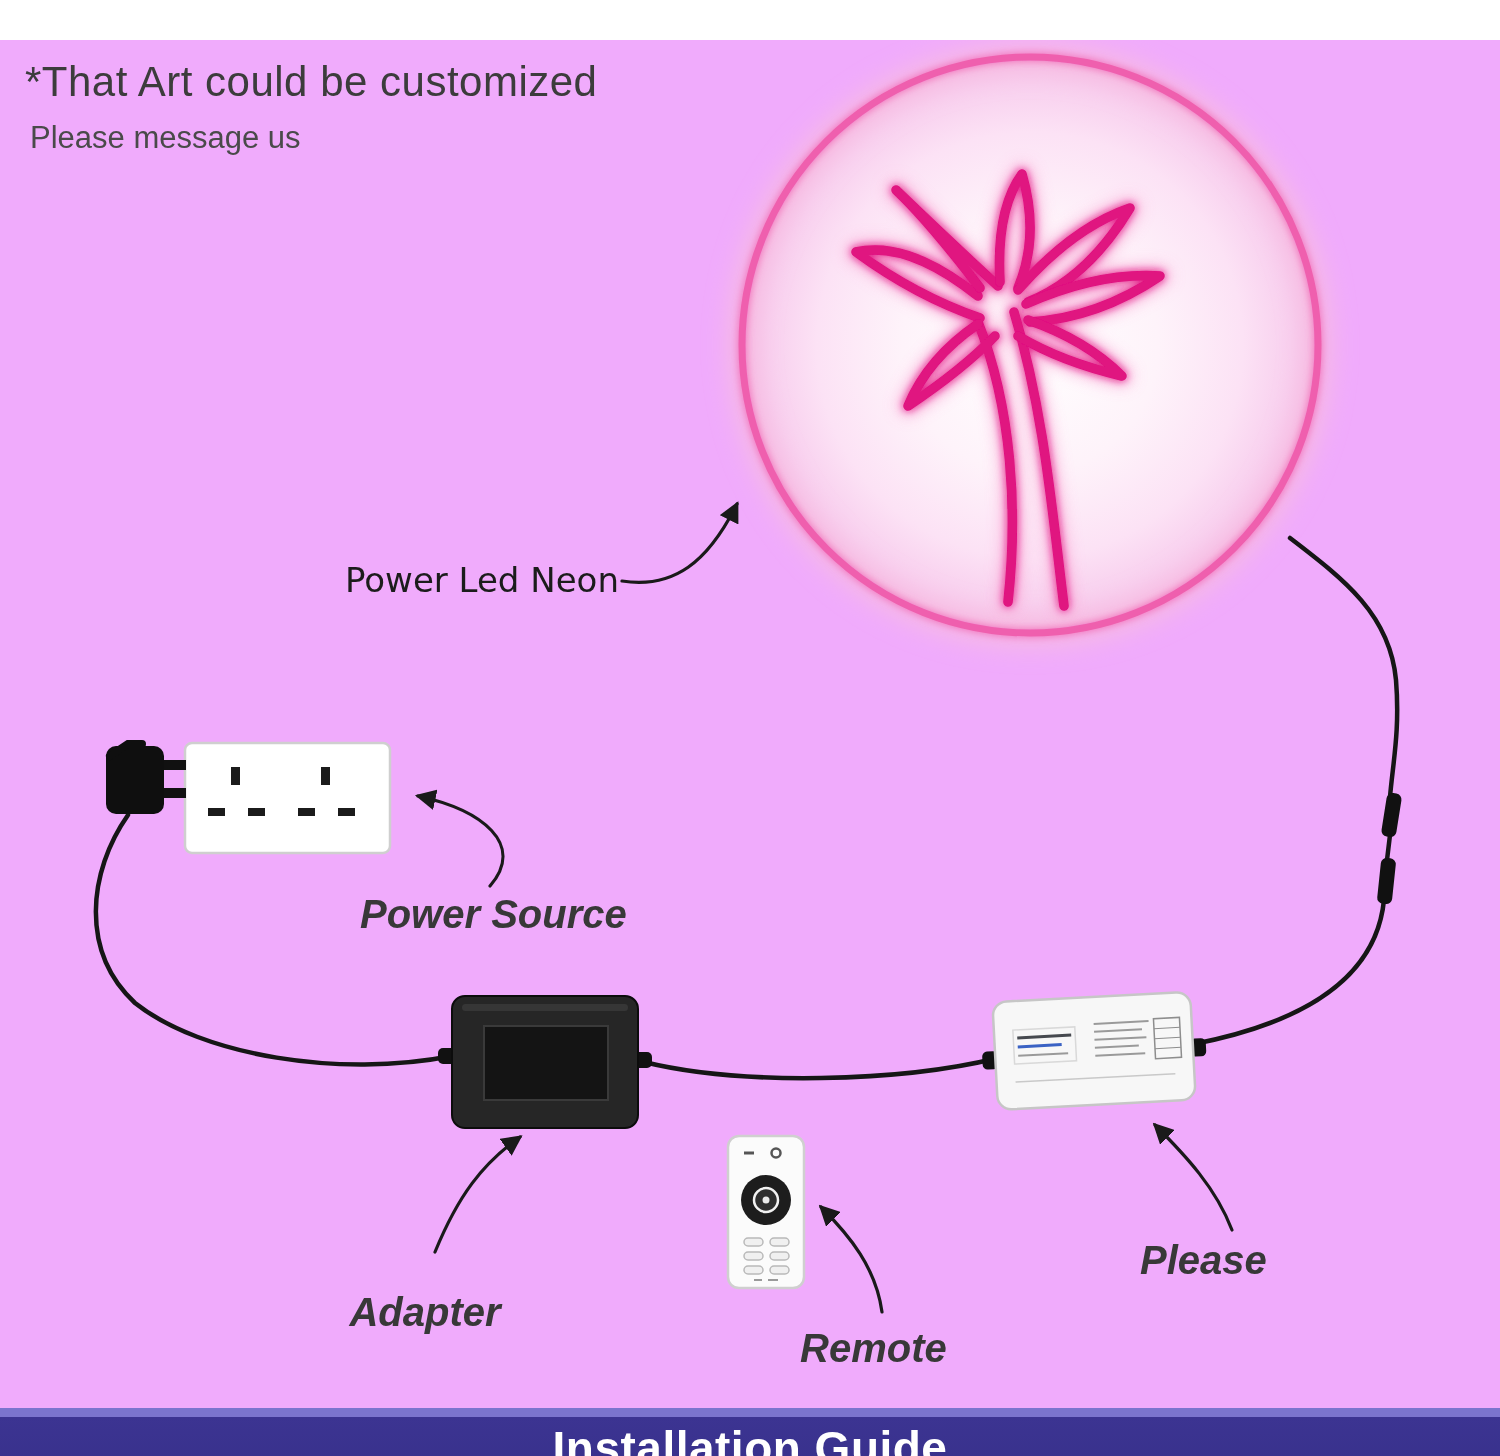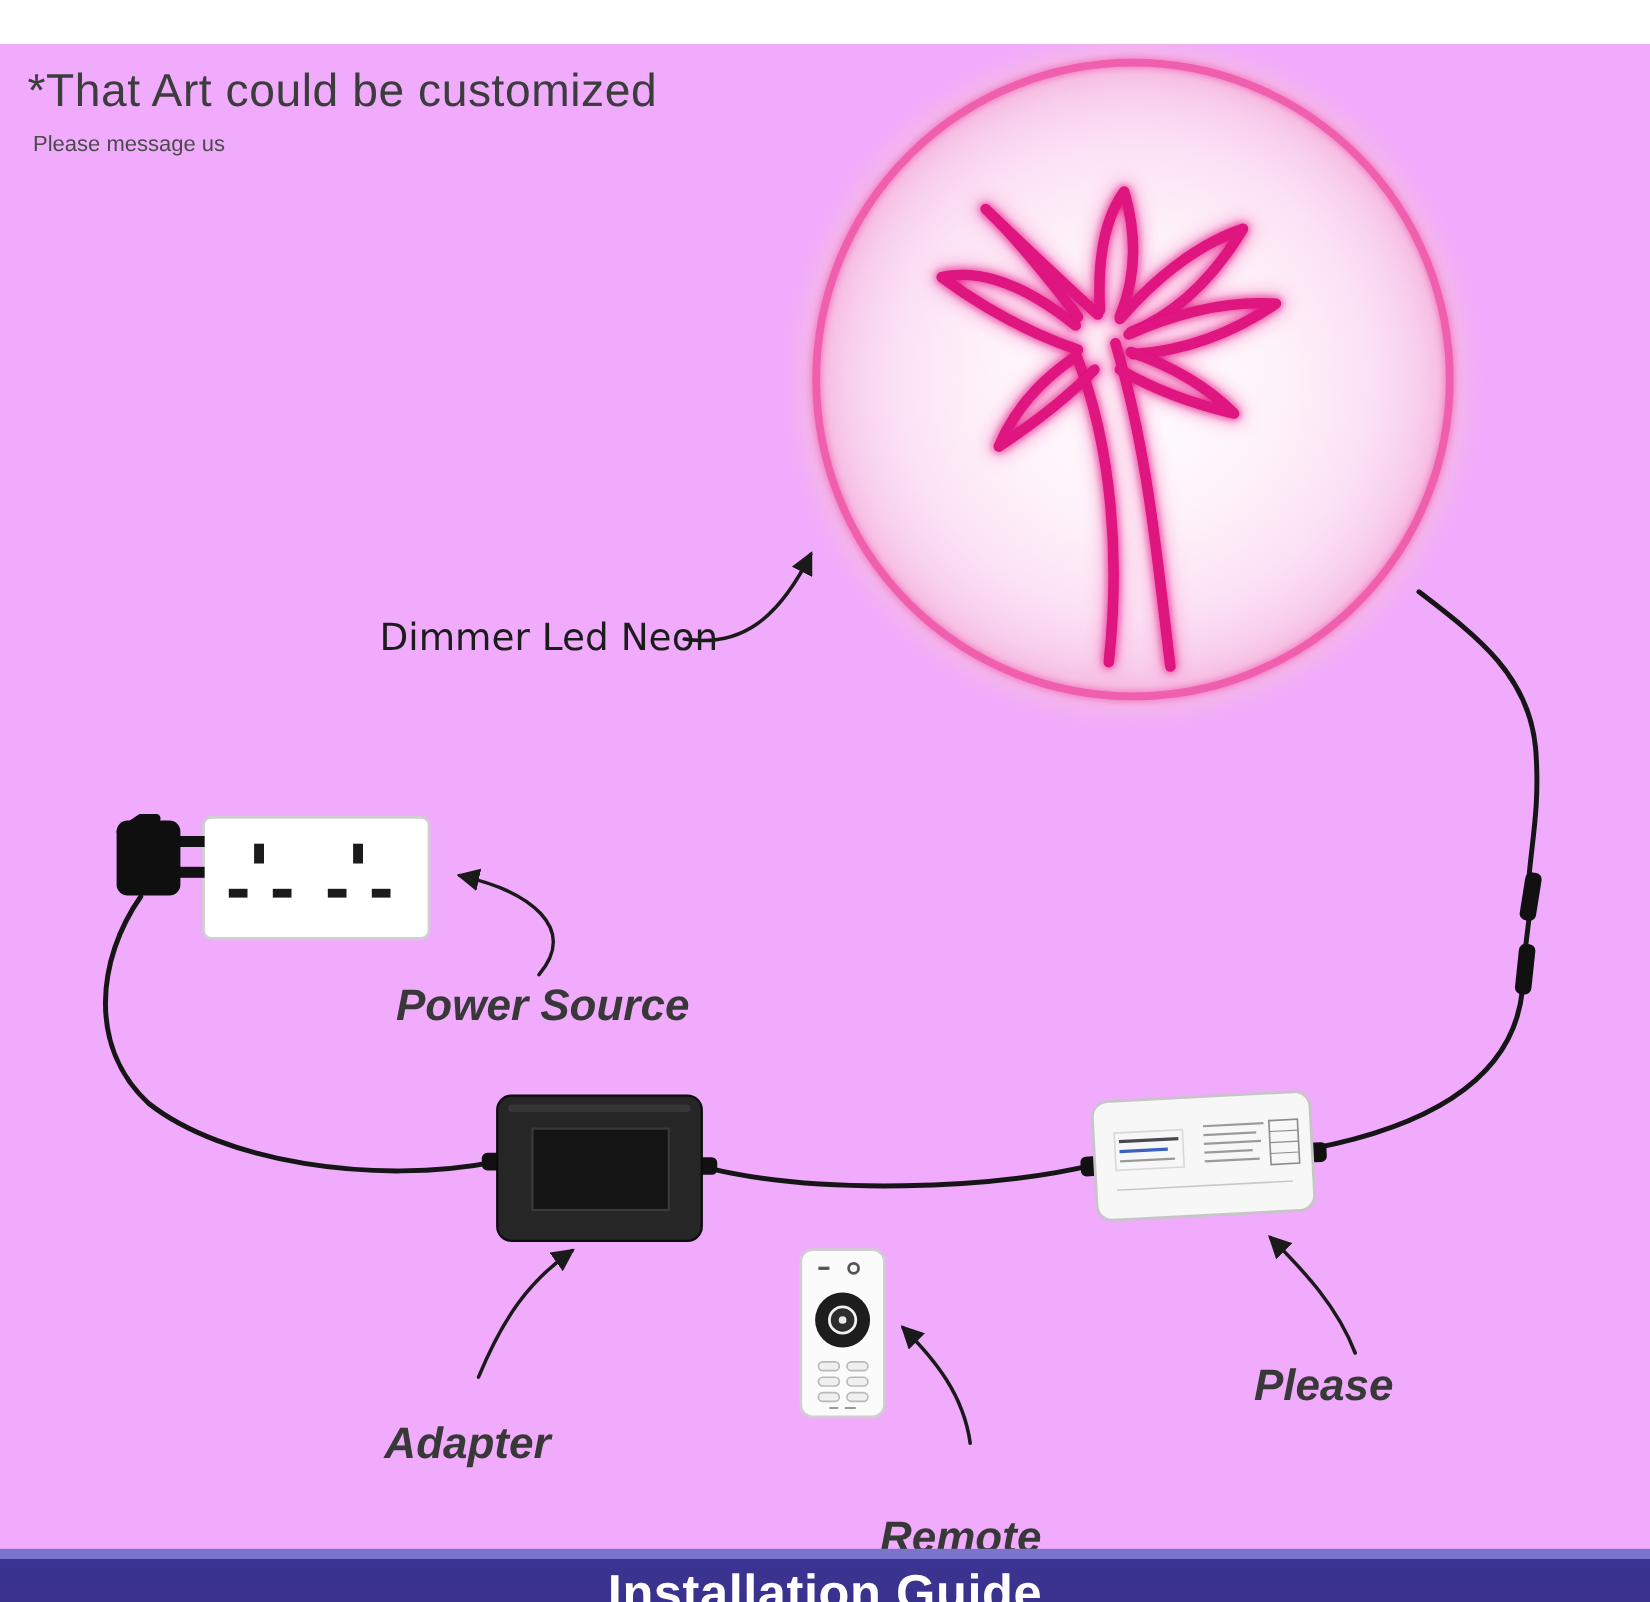--- a/index.html
+++ b/index.html
@@ -1,28 +1,28 @@
 <!DOCTYPE html>
 <html><head>
 <meta charset="utf-8">
 <style>
   html,body{margin:0;padding:0;background:#ffffff;}
   .canvas{position:relative;width:1500px;height:1456px;background:#f0abfc;overflow:hidden;
           font-family:"Liberation Sans",sans-serif;margin-top:40px;}
   .canvas svg{position:absolute;left:0;top:0;}
 
   .title{position:absolute;left:25px;top:18px;font-size:42px;color:#3c3c3c;letter-spacing:0.5px;}
-  .subtitle{position:absolute;left:30px;top:80px;font-size:20px;color:#4a4a4a;}
+  .subtitle{position:absolute;left:30px;top:80px;font-size:31px;color:#4a4a4a;}
 
   .label{position:absolute;color:#383838;font-weight:700;font-style:italic;font-size:40px;white-space:nowrap;}
   .neon-label{position:absolute;left:345px;top:520px;font-size:34px;font-style:normal;font-weight:400;
               color:#1c1c1c;font-family:"DejaVu Sans",sans-serif;white-space:nowrap;}
   .power-label{left:360px;top:852px;}
   .adapter-label{left:275px;top:1200px;width:300px;text-align:center;white-space:normal;line-height:1.2;}
-  .remote-label{left:800px;top:1336px;}
+  .remote-label{left:800px;top:1286px;}
   .dimmer-label{left:1140px;top:1198px;}
 
   .footer{position:absolute;left:0;top:1368px;width:1500px;height:72px;
           background:linear-gradient(180deg,#7b74ce 0%,#7b74ce 13%,#3c3492 13%,#37308a 100%);
           display:flex;align-items:center;justify-content:center;}
   .footer-text{color:#ffffff;font-weight:700;font-size:46px;letter-spacing:0.5px;margin-top:8px;}
 </style>
 </head>
 <body>
 
@@ -162,21 +162,21 @@
 
     <g fill="none" stroke="#1a1a1a" stroke-width="3.2" stroke-linecap="round">
       <path d="M 622 541 C 674 549 708 522 737 464" marker-end="url(#arrow)"></path>
       <path d="M 490 846 C 526 804 482 770 418 756" marker-end="url(#arrow)"></path>
       <path d="M 435 1212 C 458 1156 482 1124 520 1097" marker-end="url(#arrow)"></path>
       <path d="M 882 1272 C 876 1228 850 1196 821 1167" marker-end="url(#arrow)"></path>
       <path d="M 1232 1190 C 1216 1148 1186 1116 1155 1085" marker-end="url(#arrow)"></path>
     </g>
   </svg>
 
-  <div class="neon-label">Dimmer Led Neon</div>
+  <div class="neon-label">Power Led Neon</div>
   <div class="label power-label">Power Source</div>
   <div class="label adapter-label">
     <br>
     <span>Adapter</span>
   </div>
   <div class="label remote-label">Remote</div>
   <div class="label dimmer-label">Please</div>
 
   <div class="footer">
     <div class="footer-text">Installation Guide</div>

